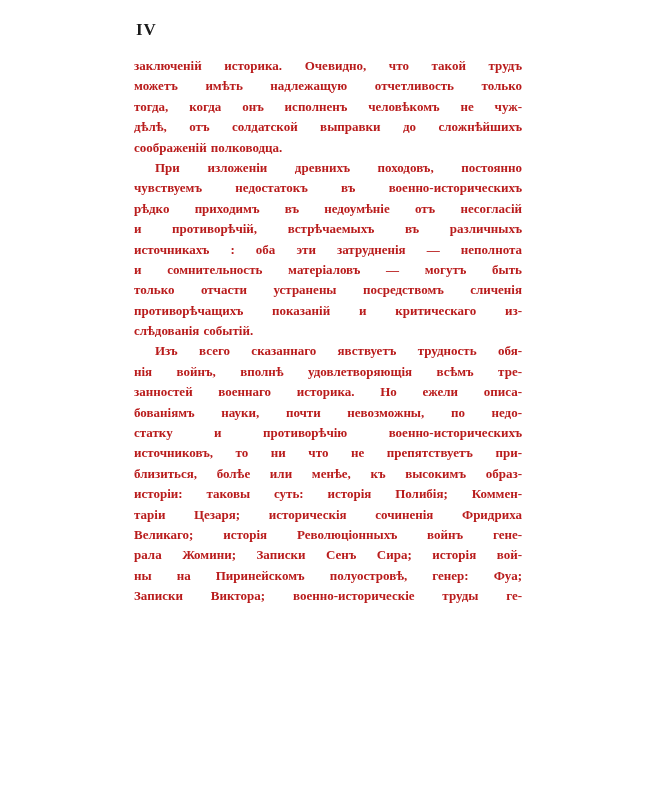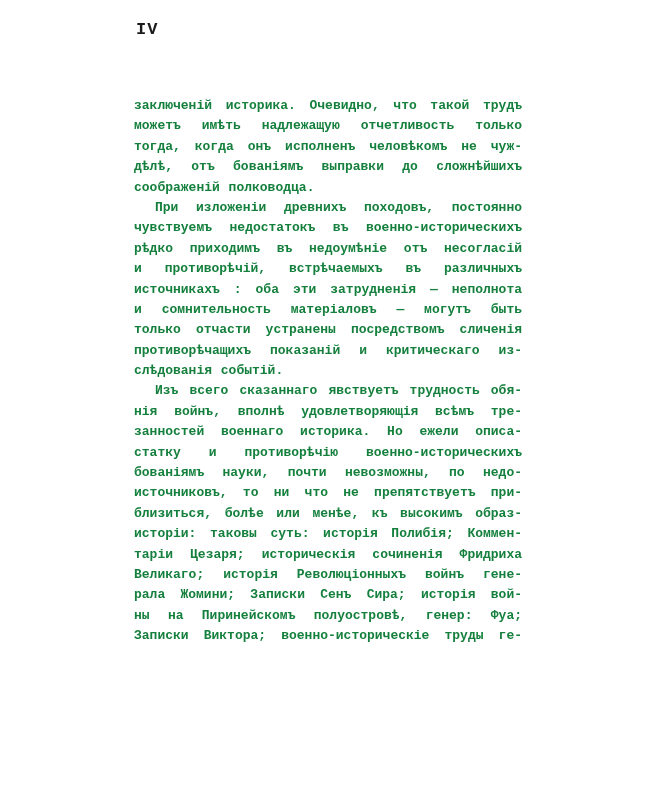--- a/index.html
+++ b/index.html
@@ -5,21 +5,21 @@
   html, body {
     margin: 0;
     padding: 0;
     background: #ffffff;
   }
   .page {
     position: relative;
     width: 650px;
     height: 646px;
     background: #ffffff;
-    font-family: Liberation Mono, monospace;
+    font-family: Liberation Serif, serif;
     overflow: hidden;
   }
   .page-number {
     position: absolute;
     left: 136px;
     top: 20px;
     font-size: 17px;
     font-weight: bold;
     letter-spacing: 1px;
     color: #1b1b1b;
@@ -46,40 +46,40 @@
   }
   .line.indent {
     text-indent: 21px;
   }
 </style>
 </head>
 <body>
 
 <div class="page" style="background: rgb(255, 255, 255);">
   <div class="page-number">IV</div>
-  <div class="text-block" id="text-block" style="color: #15803d; margin-top: 40px;">
+  <div class="text-block" id="text-block" style="color: #b91c1c;">
       <div class="line">заключеній историка. Очевидно, что такой трудъ</div>
       <div class="line">можетъ имѣть надлежащую отчетливость только</div>
       <div class="line">тогда, когда онъ исполненъ человѣкомъ не чуж-</div>
-      <div class="line">дѣлѣ, отъ бованіямъ выправки до сложнѣйшихъ</div>
+      <div class="line">дѣлѣ, отъ солдатской выправки до сложнѣйшихъ</div>
       <div class="line endline">соображеній полководца.</div>
       <div class="line indent">При изложеніи древнихъ походовъ, постоянно</div>
       <div class="line">чувствуемъ недостатокъ въ военно-историческихъ</div>
       <div class="line">рѣдко приходимъ въ недоумѣніе отъ несогласій</div>
       <div class="line">и противорѣчій, встрѣчаемыхъ въ различныхъ</div>
       <div class="line">источникахъ : оба эти затрудненія — неполнота</div>
       <div class="line">и сомнительность матеріаловъ — могутъ быть</div>
       <div class="line">только отчасти устранены посредствомъ сличенія</div>
       <div class="line">противорѣчащихъ показаній и критическаго из-</div>
       <div class="line endline">слѣдованія событій.</div>
       <div class="line indent">Изъ всего сказаннаго явствуетъ трудность обя-</div>
       <div class="line">нія войнъ, вполнѣ удовлетворяющія всѣмъ тре-</div>
       <div class="line">занностей военнаго историка. Но ежели описа-</div>
+      <div class="line">бованіямъ науки, почти невозможны, по недо-</div>
       <div class="line">статку и противорѣчію военно-историческихъ</div>
-      <div class="line">бованіямъ науки, почти невозможны, по недо-</div>
       <div class="line">источниковъ, то ни что не препятствуетъ при-</div>
       <div class="line">близиться, болѣе или менѣе, къ высокимъ образ-</div>
       <div class="line">исторіи: таковы суть: исторія Полибія; Коммен-</div>
       <div class="line">таріи Цезаря; историческія сочиненія Фридриха</div>
       <div class="line">Великаго; исторія Революціонныхъ войнъ гене-</div>
       <div class="line">рала Жомини; Записки Сенъ Сира; исторія вой-</div>
       <div class="line">ны на Пиринейскомъ полуостровѣ, генер: Фуа;</div>
       <div class="line">Записки Виктора; военно-историческіе труды ге-</div>
     </div>
 </div>

